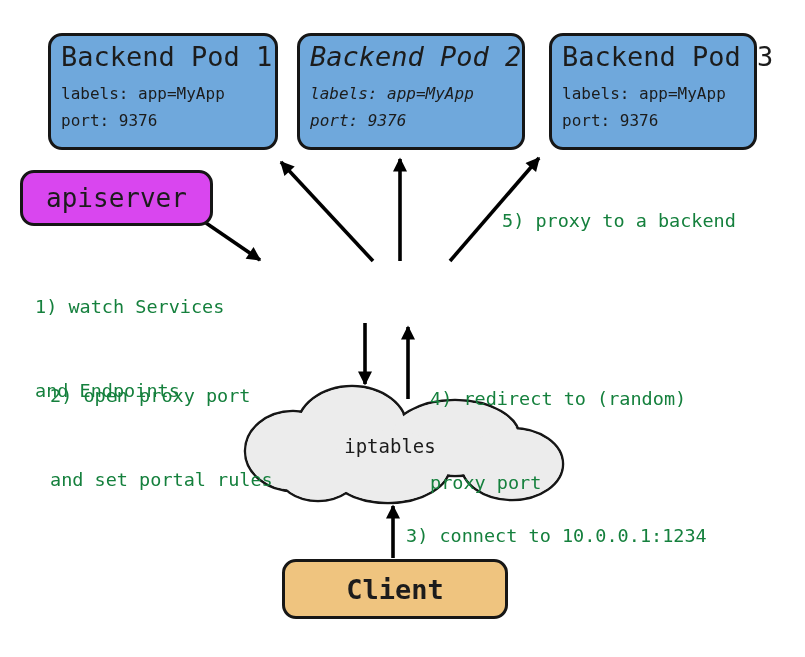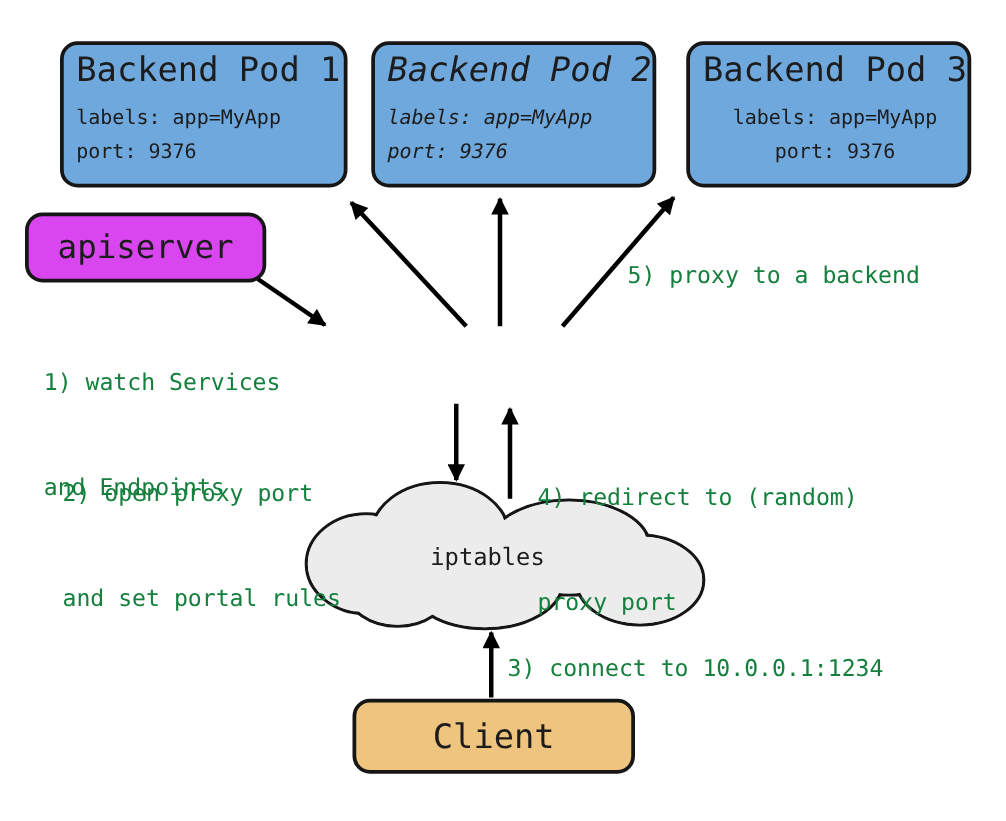--- a/index.html
+++ b/index.html
@@ -37,21 +37,21 @@
     white-space: nowrap;
   }
   .pod-body {
     margin-top: 6px;
     font-size: 16px;
     line-height: 27px;
     white-space: nowrap;
   }
   .node-apiserver { background: #d946ef; font-size: 26px; }
   .node-kubeproxy { background: #A8E57C; font-size: 29px; }
-  .node-client    { background: #EFC47F; font-size: 27px; }
+  .node-client    { background: #EFC47F; font-size: 27px; font-weight: bold; }
   .cloud-label {
     position: absolute;
     left: 310px; top: 434px;
     width: 160px;
     text-align: center;
     font-size: 19px;
     line-height: 24px;
   }
   .step-label {
     position: absolute;
@@ -115,21 +115,21 @@
   </div>
 
   <div class="node node-pod" style="left:297px; top:33px; width:228px; height:117px;font-style:italic;">
     <div class="pod-title">Backend Pod 2</div>
     <div class="pod-body">
       <div>labels: app=MyApp</div>
       <div>port: 9376</div>
     </div>
   </div>
 
-  <div class="node node-pod" style="left:549px; top:33px; width:228px; height:117px;text-align:center;">
+  <div class="node node-pod" style="left:549px; top:33px; width:208px; height:117px;">
     <div class="pod-title">Backend Pod 3</div>
     <div class="pod-body">
       <div>labels: app=MyApp</div>
       <div>port: 9376</div>
     </div>
   </div>
 
   <div class="node node-apiserver" style="left:20px; top:170px; width:193px; height:56px;">
     <span>apiserver</span>
   </div>

